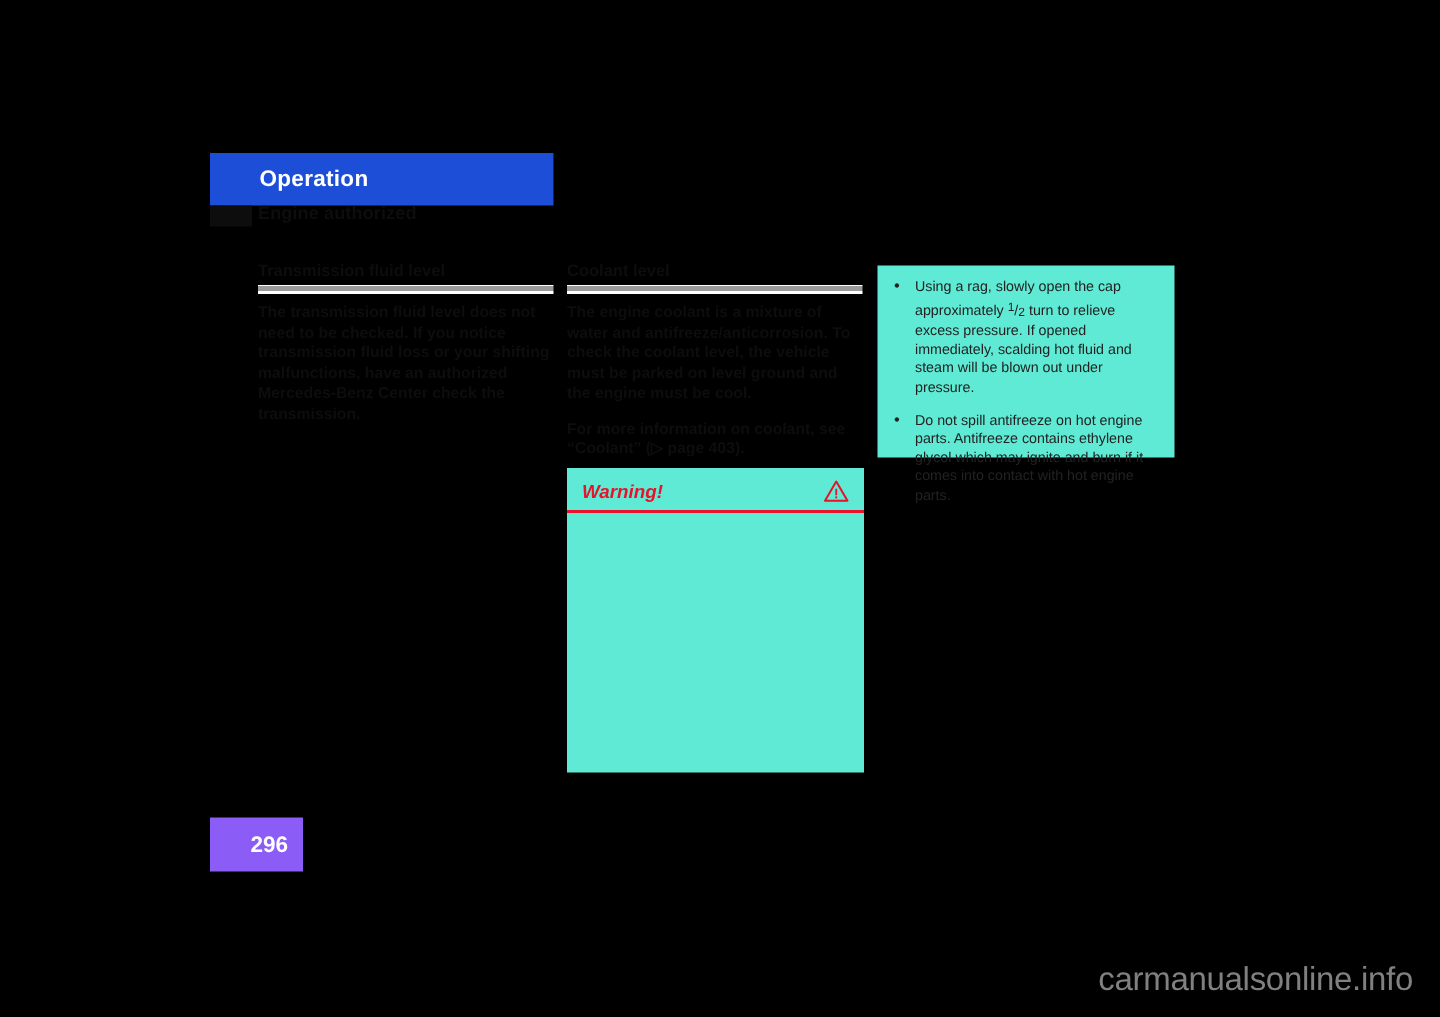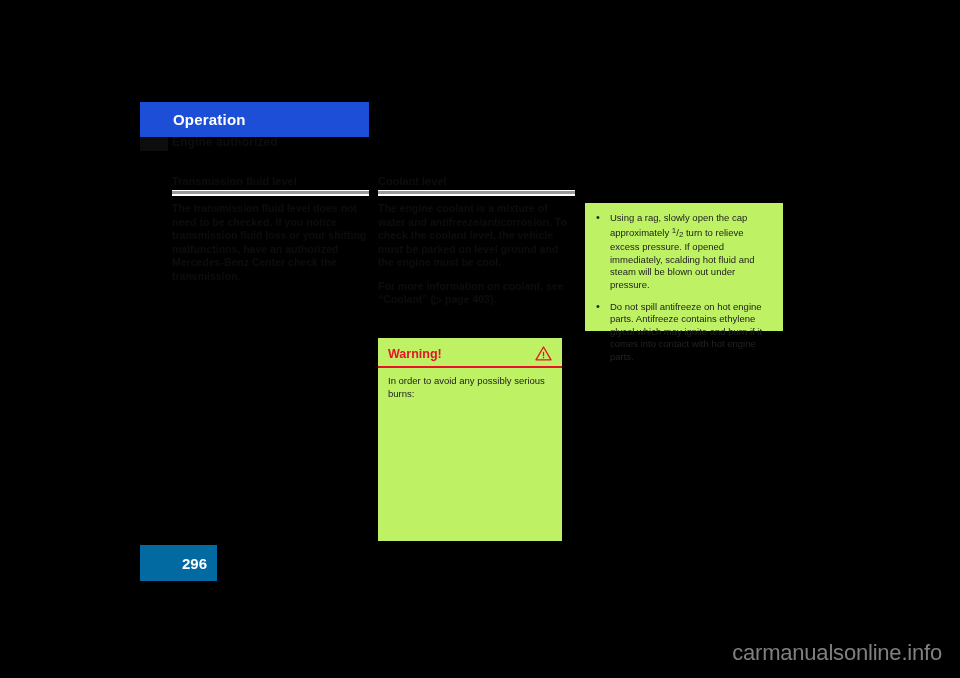--- a/index.html
+++ b/index.html
@@ -83,37 +83,37 @@
     font-size: 10.5px;
     line-height: 13.5px;
     color: #0d0d0d;
     font-weight: bold;
     margin: 0 0 10px 0;
   }
 
   
   .box {
     position: absolute;
-    background: #bef264;
+    background: #5eead4;
     box-sizing: border-box;
-    margin-top: 26px;
   }
   .box-note {
     left: 585px;
     top: 177px;
     width: 198px;
     height: 128px;
     padding: 9px 10px 8px 9px;
   }
   .box-warning {
     left: 378px;
     top: 312px;
-    width: 184px;
+    width: 198px;
     height: 203px;
     padding: 0;
+    font-style: italic;
   }
   .warn-head {
     display: flex;
     align-items: center;
     justify-content: space-between;
     padding: 8px 10px 5px 10px;
     border-bottom: 2px solid #E8122B;
   }
   .warn-title {
     font-size: 12.5px;
@@ -164,23 +164,23 @@
   .frac-den {
     font-size: 8px;
     vertical-align: -0.15em;
   }
 
   
   .page-num-box {
     position: absolute;
     left: 140px;
     top: 545px;
-    width: 77px;
+    width: 62px;
     height: 36px;
-    background: #0369a1;
+    background: #8b5cf6;
   }
   .page-num {
     position: absolute;
     right: 10px;
     top: 10px;
     font-size: 15px;
     font-weight: bold;
     color: #FFFFFF;
   }
 
@@ -222,21 +222,20 @@
     <span class="warn-title">Warning!</span>
     <span>
       <svg class="warn-icon" viewBox="0 0 20 18" xmlns="http://www.w3.org/2000/svg">
         <path d="M10 1.2 L19 16.6 L1 16.6 Z" fill="none" stroke="#E8122B" stroke-width="1.6" stroke-linejoin="round"></path>
         <rect x="9.25" y="7" width="1.5" height="5.2" fill="#E8122B"></rect>
         <rect x="9.25" y="13.1" width="1.5" height="1.6" fill="#E8122B"></rect>
       </svg>
     </span>
   </div>
   <div class="warn-body">
-    <p class="warn-intro">In order to avoid any possibly serious burns:</p>
     <ul class="bullets">
     </ul>
   </div>
 </div>
 
 <div class="box box-note">
   <ul class="bullets">
     <li><span>Using a rag, slowly open the cap approximately </span><span class="frac">1</span><span>/</span><span class="frac-den">2</span><span> turn to relieve excess pressure. If opened immediately, scalding hot fluid and steam will be blown out under pressure.</span></li>
     <li>Do not spill antifreeze on hot engine parts. Antifreeze contains ethylene glycol which may ignite and burn if it comes into contact with hot engine parts.</li>
   </ul>

